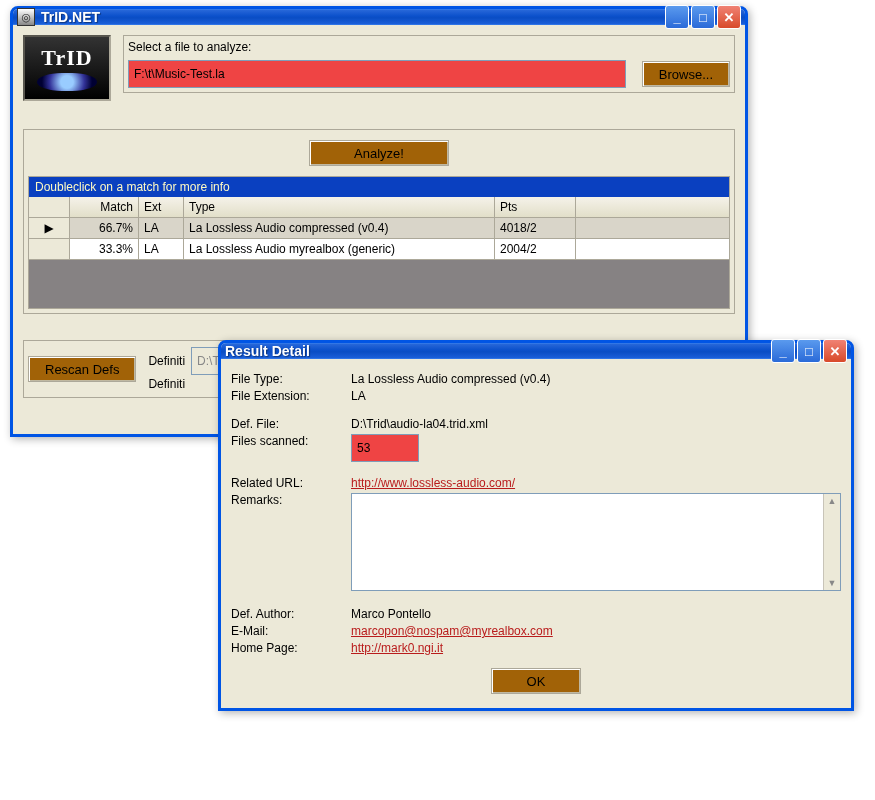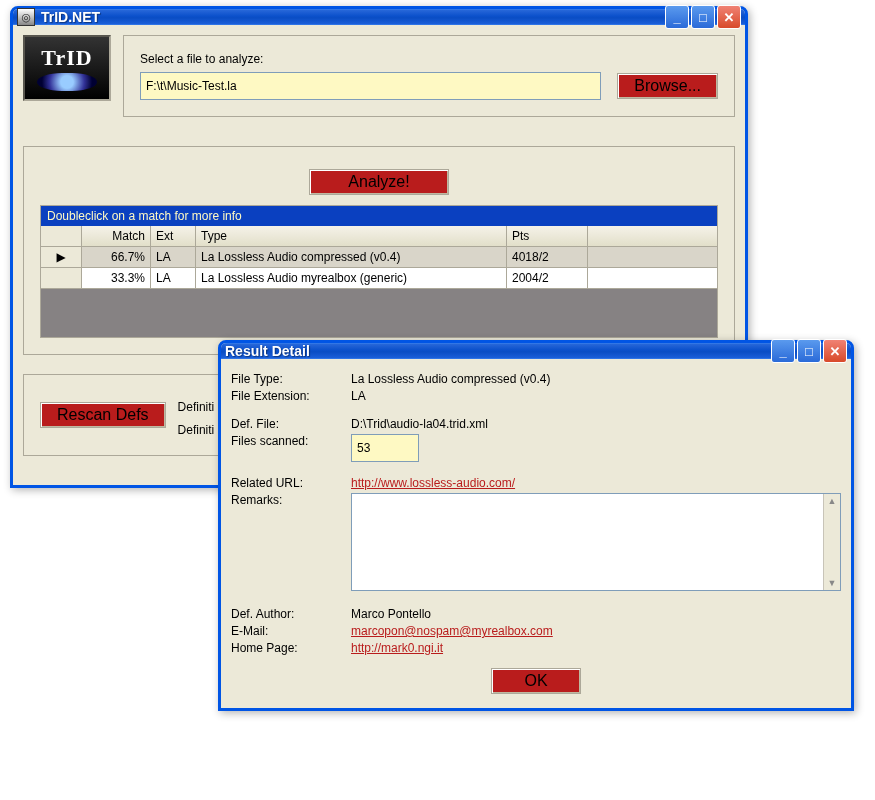--- a/index.html
+++ b/index.html
@@ -64,22 +64,22 @@
     font-weight: bold;
     cursor: pointer;
   }
   .winbtn.blue { background: linear-gradient(to bottom,#5a9aee,#2a6ad8); }
   .winbtn.red  { background: linear-gradient(to bottom,#f08274,#d84a2a); }
   .client {
     padding: 10px;
   }
   .group {
     border: 1px solid #aca899;
-    padding: 16px;
-    margin-bottom: 19px;
+    padding: 4px;
+    margin-bottom: 26px;
     position: relative;
   }
   .toprow {
     display: flex;
     gap: 12px;
     align-items:flex-start;
   }
   .logo {
     width: 84px;
     height: 62px;
@@ -89,27 +89,27 @@
     color:#fff;font-family:"Times New Roman",serif;
   }
   .logo .logot{font-size:22px;font-weight:bold;letter-spacing:1px;}
   .logo .eye{width:60px;height:18px;background:radial-gradient(circle,#9cf 20%,#339 55%,#003 80%);margin-top:2px;border-radius:50%/60%;}
   .filegroup{
     flex:1;
   }
   .lbl{display:block;margin-bottom:6px;}
   .filerow{display:flex;gap:16px;align-items:center;}
   .textbox{
-    background:#fef9c3;border:1px solid #7f9db9;height:22px;padding:2px 5px;
+    background:#ef4444;border:1px solid #7f9db9;height:22px;padding:2px 5px;
     font-family:inherit;font-size:12px;
   }
   .textbox.ro{background:#ece9d8;color:#888;}
   .btn{
-    background:#b91c1c;border:1px solid #aca899;height:26px;min-width:86px;
-    padding:0 16px;font-family:inherit;font-size:16px;cursor:pointer;
+    background:#a16207;border:1px solid #aca899;height:26px;min-width:86px;
+    padding:0 16px;font-family:inherit;font-size:13px;cursor:pointer;
     box-shadow: inset 1px 1px 0 #fff, inset -1px -1px 0 #c0b8a0;
   }
   .analyzerow{text-align:center;padding:6px 0 10px 0;}
   .gridwrap{
     border:1px solid #aca899;
   }
   .gridheader{
     background:#0a40c0;color:#fef9c3;padding:3px 6px;font-size:12px;
   }
   .gridcols{

